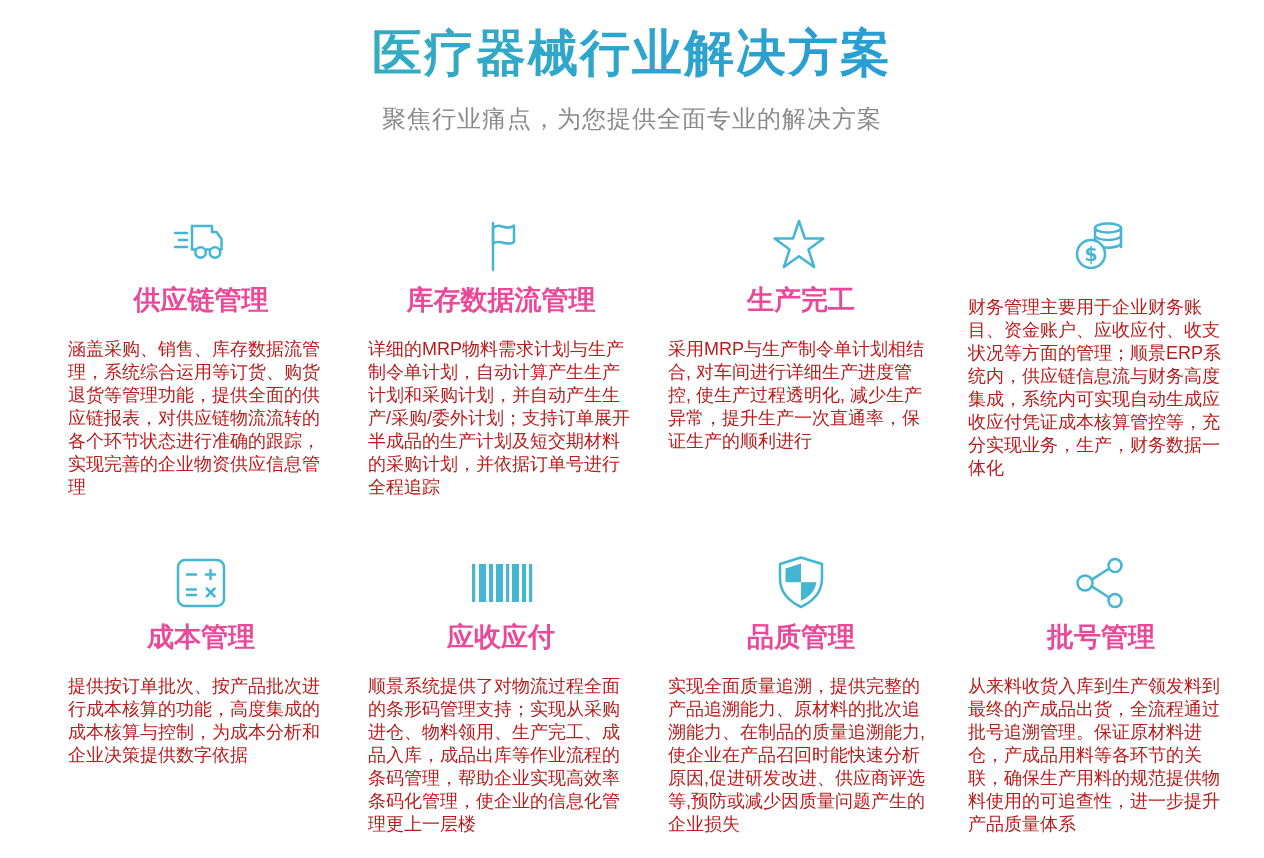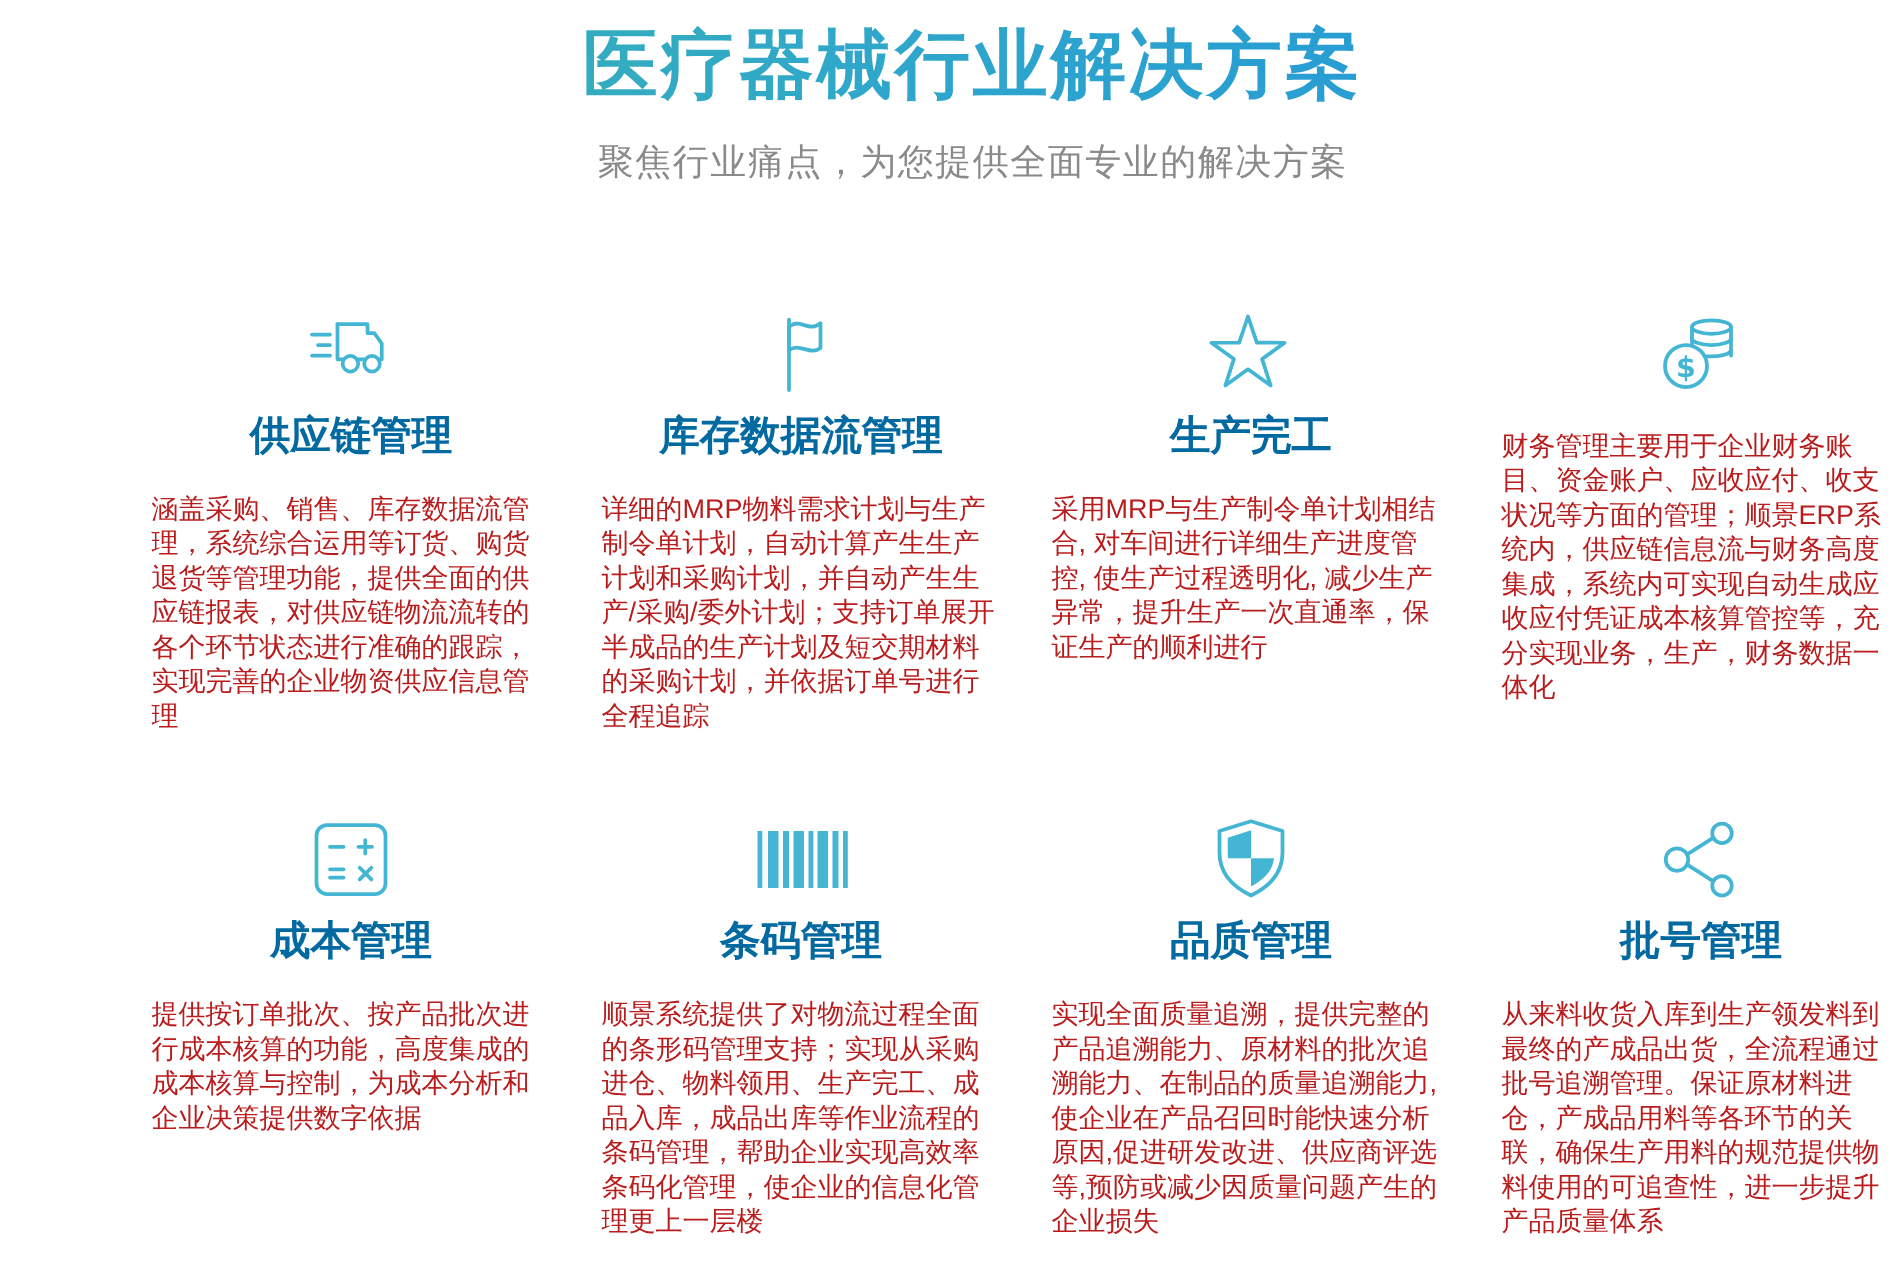--- a/index.html
+++ b/index.html
@@ -2,21 +2,21 @@
 <html><head>
 <meta charset="utf-8">
 <style>
   html, body {
     margin: 0; padding: 0;
     width: 1264px; height: 858px;
     background: #ffffff;
     overflow: hidden;
     font-family: "Liberation Sans", "DejaVu Sans", sans-serif;
   }
-  .section { padding-top: 14px; margin-left: 33px; }
+  .section { padding-top: 24px; }
 
   .title {
     margin: 0;
     text-align: center;
     font-size: 50px;
     line-height: 58px;
     font-weight: bold;
     letter-spacing: 2px;
     color: #2a9fd2;
     background: linear-gradient(90deg, #3db4a9 0%, #2fa7cb 45%, #2092dc 100%);
@@ -46,21 +46,21 @@
     height: 56px;
     display: flex;
     align-items: center;
     justify-content: center;
   }
   .card-title {
     margin: 10px 0 0 0;
     font-size: 27px;
     line-height: 32px;
     font-weight: bold;
-    color: #0369a1;
+    color: #ec4899;
   }
   .card-desc {
     margin: 22px 0 0 0;
     text-align: left;
     font-size: 18px;
     line-height: 23px;
     color: #b91c1c;
   }
 
   .icn { display: block; }
@@ -157,21 +157,21 @@
           <rect class="fl" x="3" y="9" width="3.2" height="38"></rect>
           <rect class="fl" x="10" y="9" width="7" height="38"></rect>
           <rect class="fl" x="20" y="9" width="4" height="38"></rect>
           <rect class="fl" x="27" y="9" width="7" height="38"></rect>
           <rect class="fl" x="37" y="9" width="3.2" height="38"></rect>
           <rect class="fl" x="43" y="9" width="7" height="38"></rect>
           <rect class="fl" x="53" y="9" width="4" height="38"></rect>
           <rect class="fl" x="60" y="9" width="3.2" height="38"></rect>
         </svg>
       </div>
-      <h3 class="card-title">条码管理</h3>
+      <h3 class="card-title">应收应付</h3>
       <p class="card-desc">顺景系统提供了对物流过程全面的条形码管理支持；实现从采购进仓、物料领用、生产完工、成品入库，成品出库等作业流程的条码管理，帮助企业实现高效率条码化管理，使企业的信息化管理更上一层楼</p>
     </div>
 
     <div class="card">
       <div class="icon-wrap">
         <svg class="icn" width="64" height="58" viewBox="0 0 64 58">
           <defs>
             <clipPath id="shieldClip">
               <path d="M32 9.5 L47.5 14.5 V25.5 C47.5 35.5 41.5 42 32 47 C22.5 42 16.5 35.5 16.5 25.5 V14.5 Z"></path>
             </clipPath>

